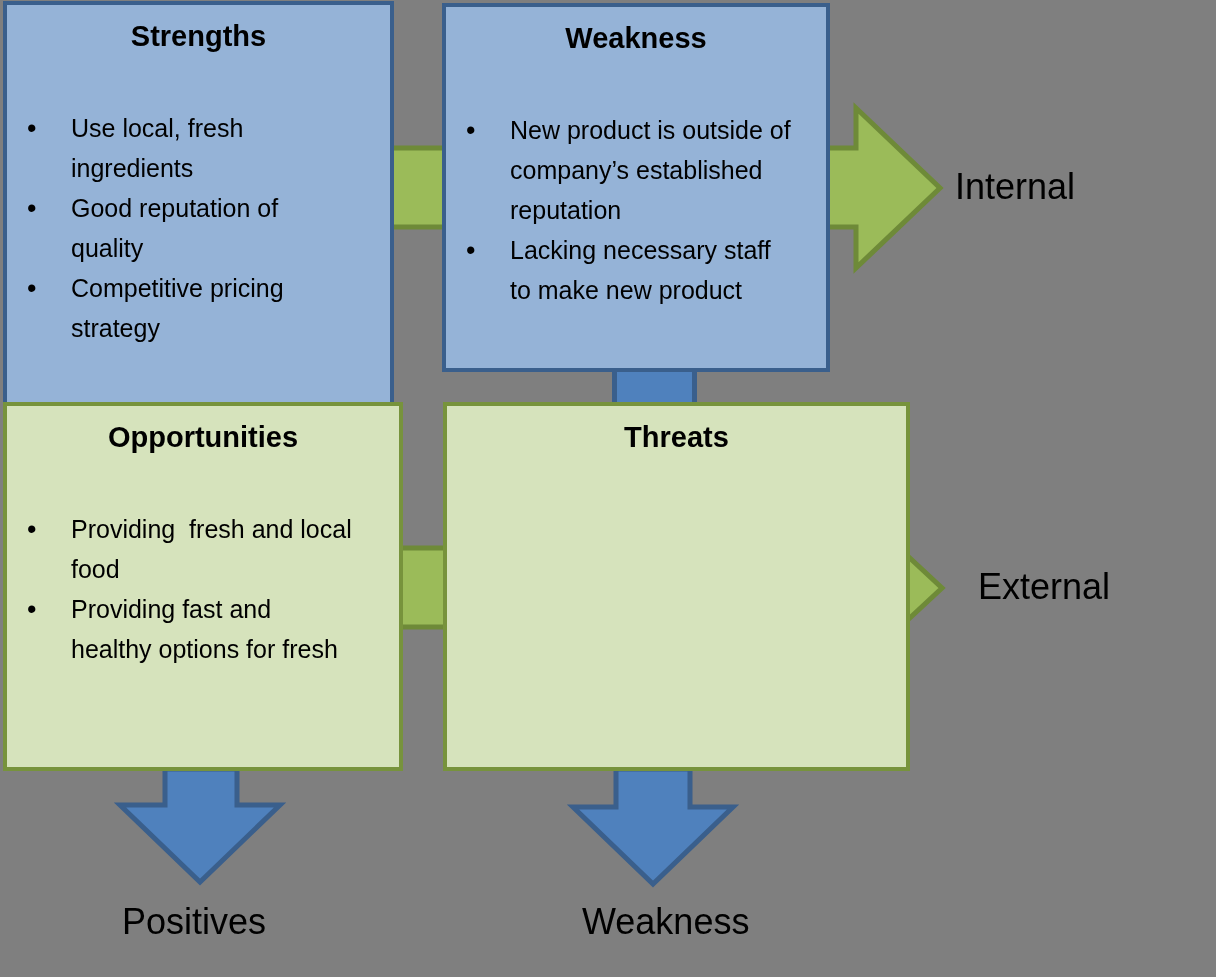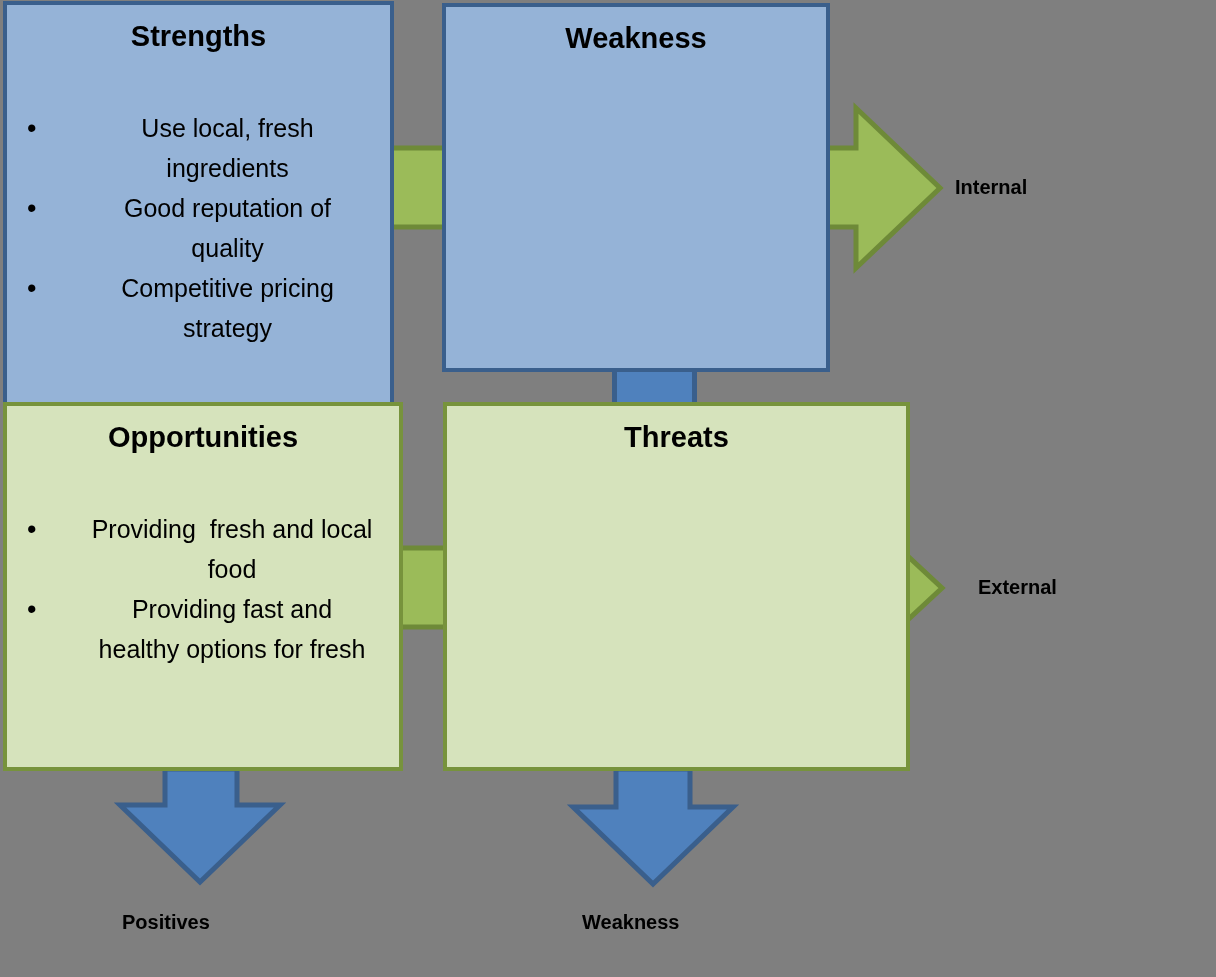--- a/index.html
+++ b/index.html
@@ -22,28 +22,28 @@
   .blue-box{background:#95B3D7;border:4px solid #3A5F8C;}
   .green-box{background:#D6E3BC;border:4px solid #77933C;}
   #box-strengths{left:3px;top:1px;width:391px;height:449px;}
   #box-weakness{left:442px;top:3px;width:388px;height:369px;}
   #box-opportunities{left:3px;top:402px;width:400px;height:369px;}
   #box-threats{left:443px;top:402px;width:467px;height:369px;}
   .box-title{
     text-align:center;font-size:29px;font-weight:bold;line-height:36px;
     padding-top:13px;margin:0;
   }
-  .bullets{list-style:none;margin:54px 0 0 0;padding:0 6px 0 12px;text-align:center;}
+  .bullets{list-style:none;margin:54px 0 0 0;padding:0 6px 0 12px;}
   .bullets li{position:relative;padding-left:52px;font-size:25px;line-height:40px;}
   .bullets li::before{
     content:"\2022";position:absolute;left:8px;top:0;font-size:27px;line-height:40px;
   }
   .bullet-text{white-space:pre;display:block;}
   
-  .side-label{position:absolute;z-index:3;font-weight:bold;font-size:20px;line-height:32px;}
+  .side-label{position:absolute;z-index:3;font-weight:normal;font-size:36px;line-height:32px;}
   #label-internal{left:955px;top:171px;}
   #label-external{left:978px;top:571px;}
   #label-positives{left:122px;top:906px;}
   #label-negatives{left:582px;top:906px;}
 </style>
 </head>
 <body>
 
 <div id="canvas">
 
@@ -70,20 +70,31 @@
         </li>
       <li>
           <span class="bullet-text">Competitive pricing
 strategy</span>
         </li>
     </ul>
   </div>
 
   <div id="box-weakness" class="swot-box blue-box">
     <div class="box-title">Weakness</div>
+    <ul class="bullets">
+      <li>
+          <span class="bullet-text">New product is outside of
+company’s established
+reputation</span>
+        </li>
+      <li>
+          <span class="bullet-text">Lacking necessary staff
+to make new product</span>
+        </li>
+    </ul>
   </div>
 
   <div id="box-opportunities" class="swot-box green-box">
     <div class="box-title">Opportunities</div>
     <ul class="bullets">
       <li>
           <span class="bullet-text">Providing  fresh and local
 food</span>
         </li>
       <li>

